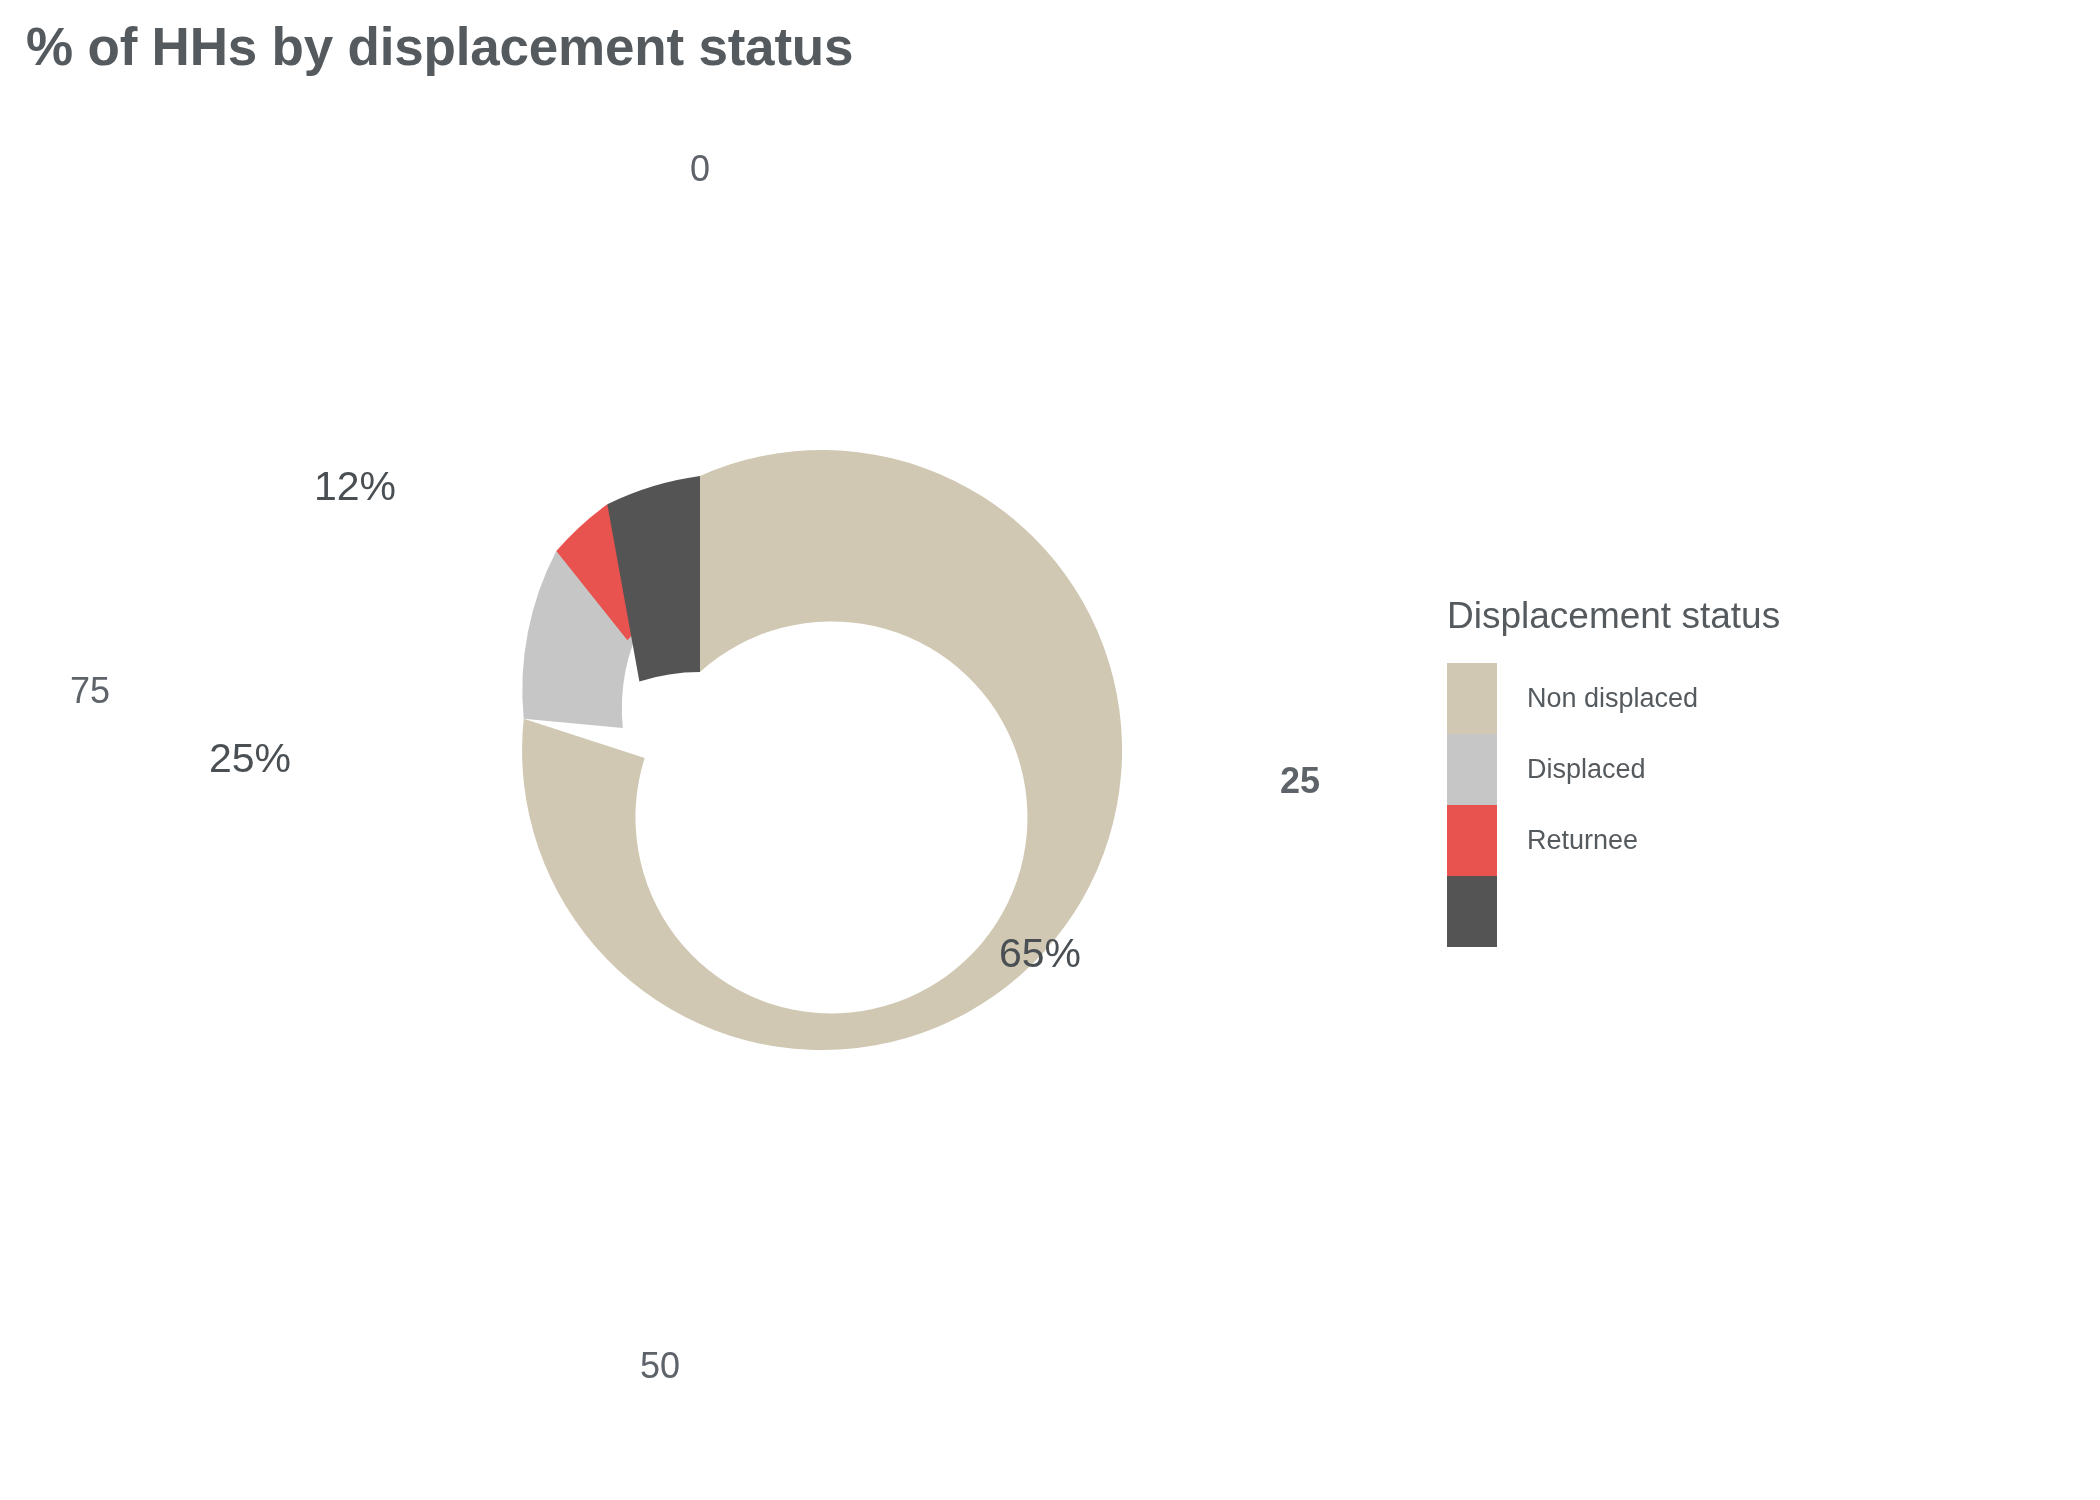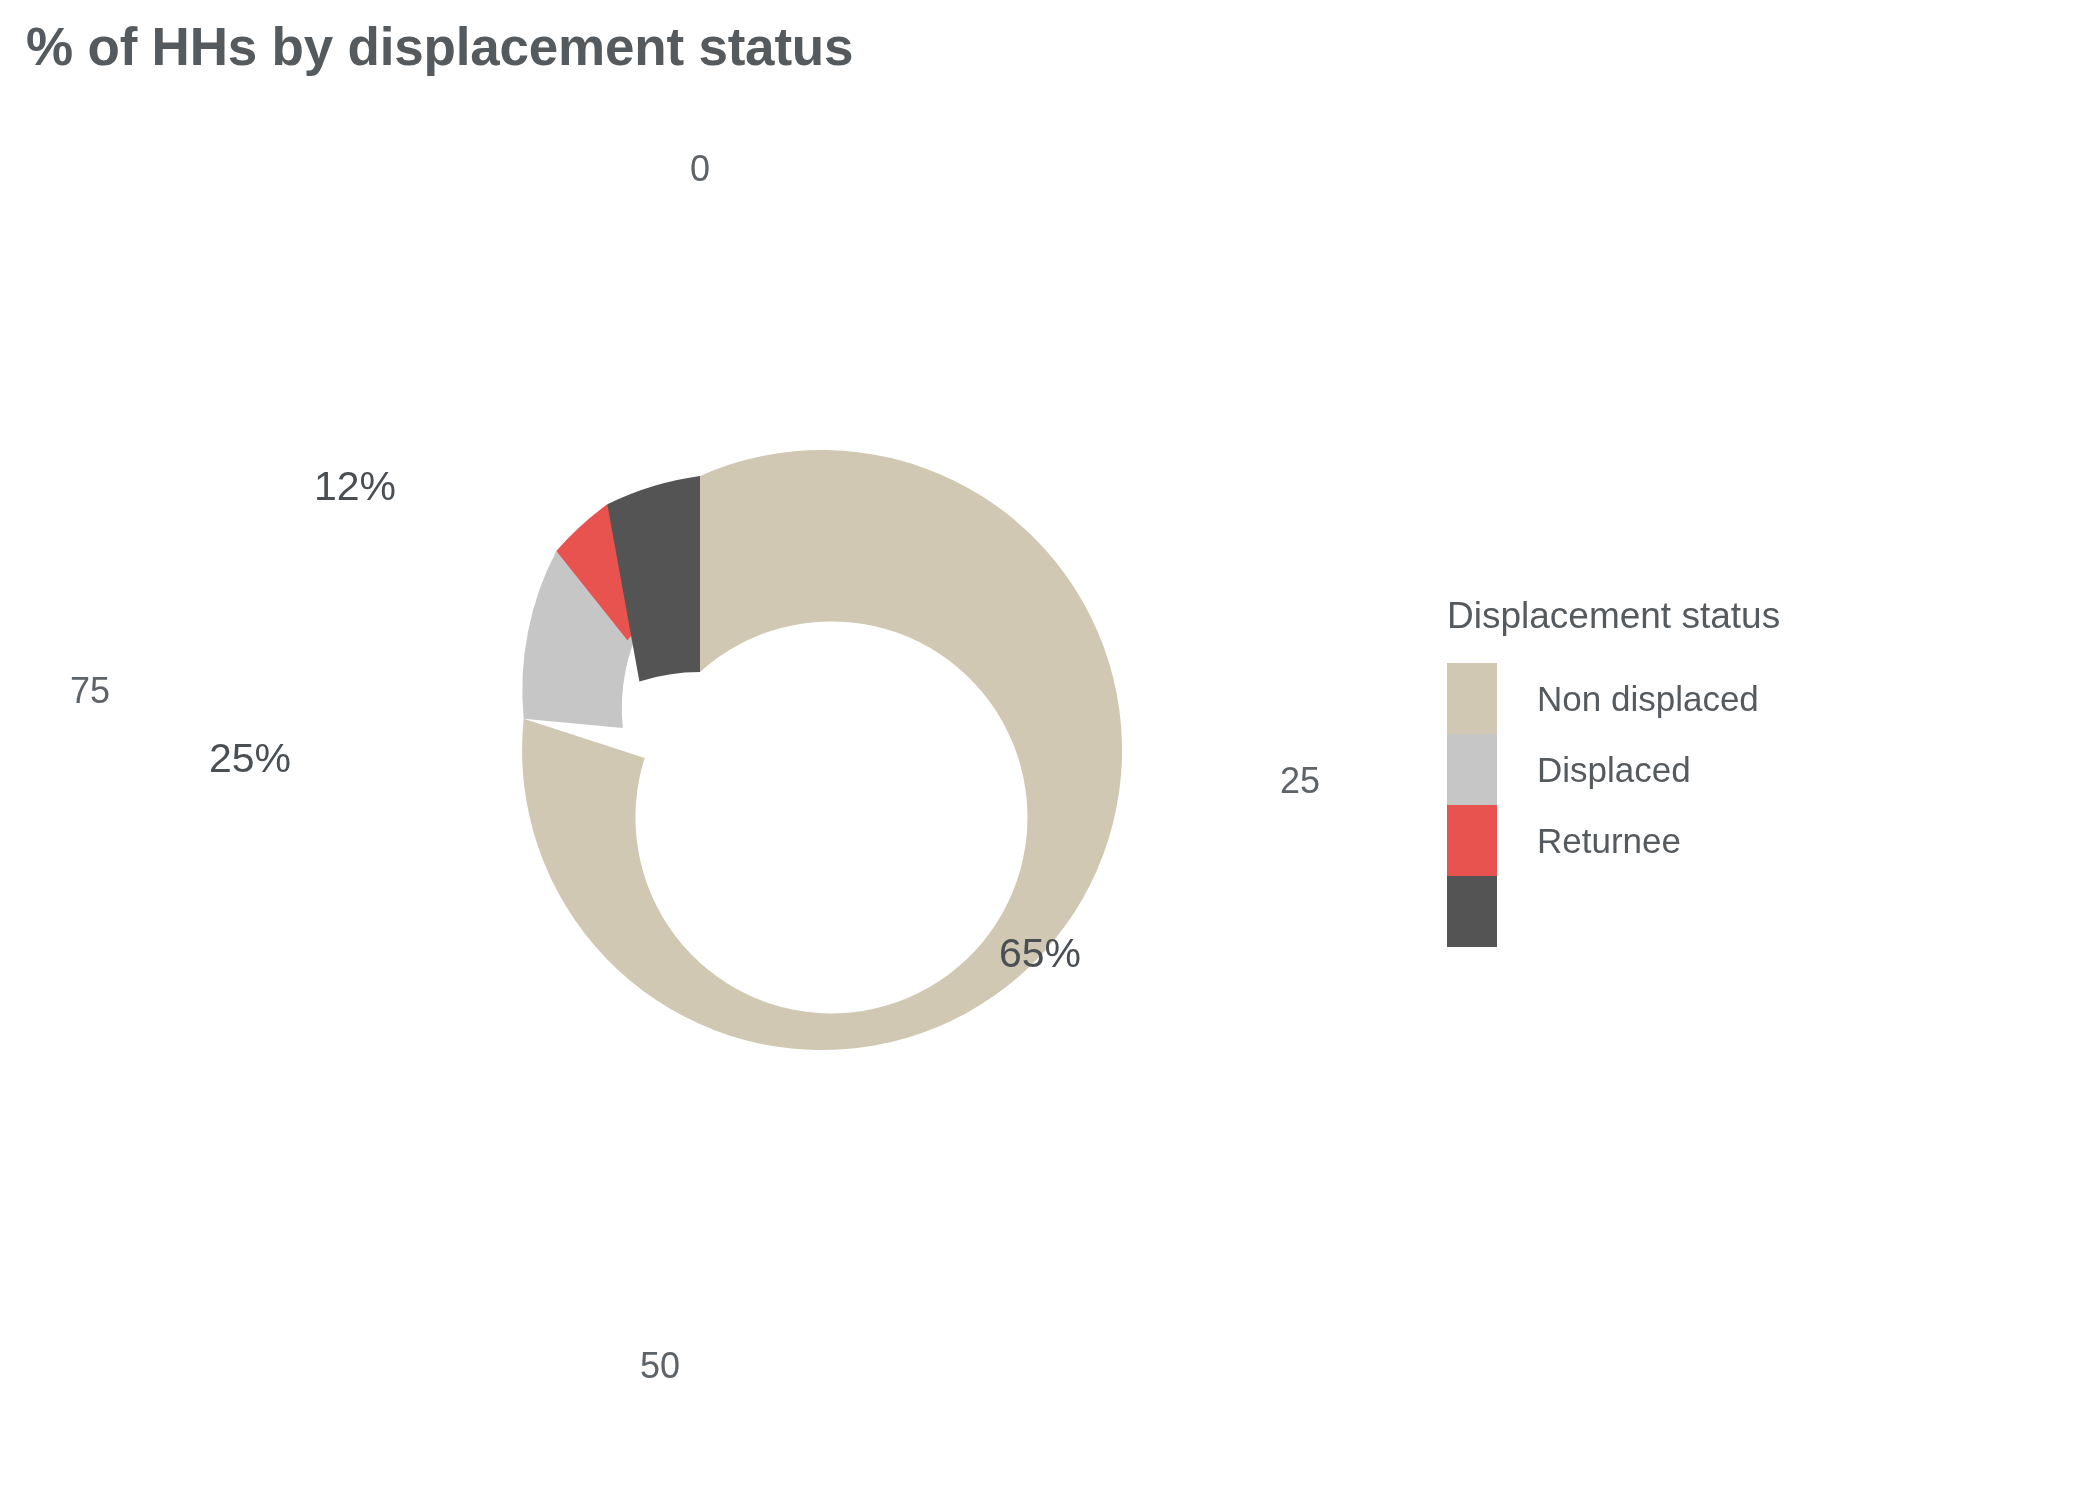--- a/index.html
+++ b/index.html
@@ -42,21 +42,21 @@
   }
 
   .tick-label {
     position: absolute;
     font-size: 36px;
     color: #5d6368;
     white-space: nowrap;
     text-align: center;
   }
   #tick-0  { left: 640px;  top: 148px; width: 120px; }
-  #tick-25 { left: 1240px; top: 760px; width: 120px; }
+  #tick-25 { left: 1240px; top: 760px; width: 120px; font-weight: bold; }
   #tick-50 { left: 600px;  top: 1345px; width: 120px; }
   #tick-75 { left: 30px;   top: 670px; width: 120px; }
 
   .slice-label {
     position: absolute;
     font-size: 41px;
     color: #4a4f54;
     white-space: nowrap;
     text-align: center;
     pointer-events: none;
@@ -86,22 +86,22 @@
     display: flex;
     align-items: center;
     height: 71px;
   }
   .legend-swatch {
     width: 50px;
     height: 71px;
     flex: 0 0 auto;
   }
   .legend-text {
-    margin-left: 40px;
-    font-size: 35px;
+    margin-left: 30px;
+    font-size: 27px;
     color: #555a5e;
     white-space: nowrap;
     line-height: 1;
   }
 </style>
 </head>
 <body style="background: rgb(255, 255, 255);">
 
 <div id="chart-title">% of HHs by displacement status</div>
 

